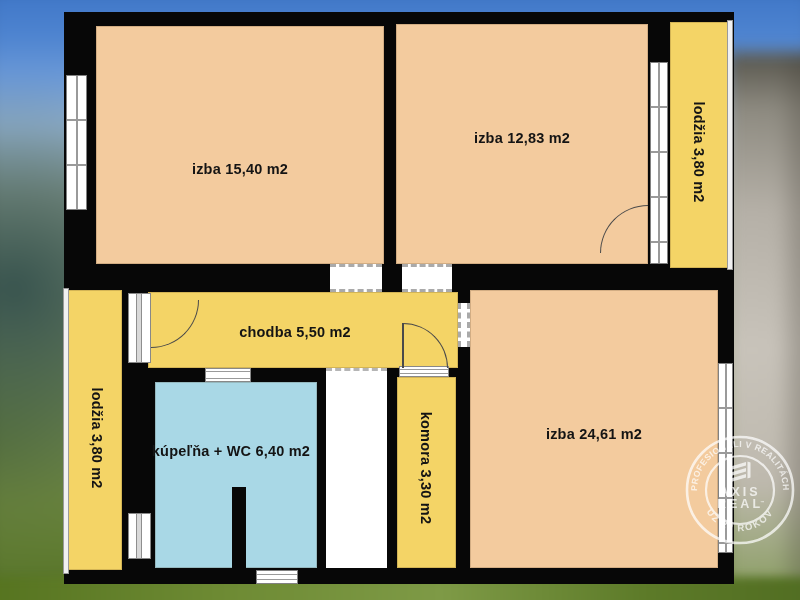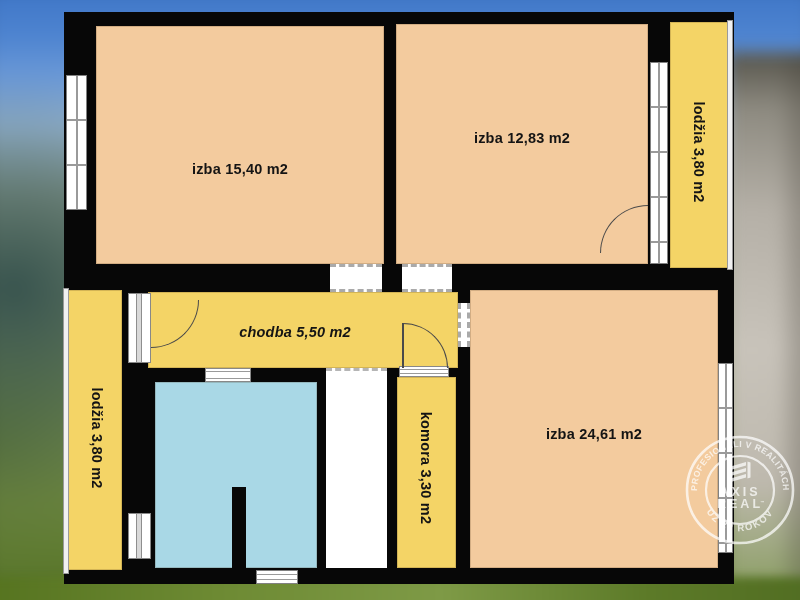--- a/index.html
+++ b/index.html
@@ -109,22 +109,23 @@
 
   <div class="open-h" style="left:330px;top:264px;width:52px;height:28px;"></div>
   <div class="open-h" style="left:402px;top:264px;width:50px;height:28px;"></div>
   <div class="open-v" style="left:458px;top:303px;width:12px;height:44px;"></div>
 
   <div class="wallpiece" style="left:232px;top:487px;width:14px;height:81px;"></div>
 
   <div class="hlabel" style="left:240px;top:139px;margin-top:30px;">izba 15,40 m2</div>
   <div class="hlabel" style="left:522px;top:138px;">izba 12,83 m2</div>
   <div class="vlabel" style="left:699px;top:152px;">lodžia 3,80 m2</div>
-  <div class="hlabel" style="left:295px;top:332px;font-style:italic;">chodba 5,50 m2</div>
+  <div class="hlabel" style="left:295px;top:332px;">chodba 5,50 m2</div>
   <div class="vlabel" style="left:97px;top:438px;">lodžia 3,80 m2</div>
+  <div class="hlabel" style="left:231px;top:451px;">kúpeľňa + WC 6,40 m2</div>
   <div class="vlabel" style="left:426px;top:468px;">komora 3,30 m2</div>
   <div class="hlabel" style="left:594px;top:434px;">izba 24,61 m2</div>
 
   <svg class="stamp" viewBox="0 0 112 112">
     <defs>
       <path id="arcT" d="M 13 56 A 43 43 0 1 1 99 56"></path>
       <path id="arcB" d="M 17 58 A 39 39 0 0 0 95 58"></path>
     </defs>
     <circle cx="56" cy="56" r="53" fill="none" stroke="#ffffff" stroke-width="2.6"></circle>
     <circle cx="56" cy="56" r="34" fill="none" stroke="#ffffff" stroke-width="2.2"></circle>

